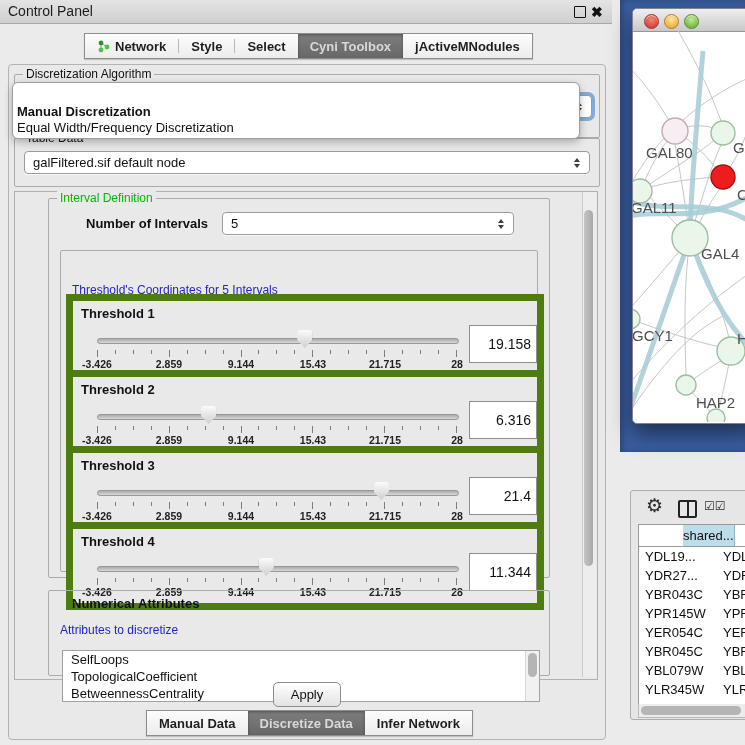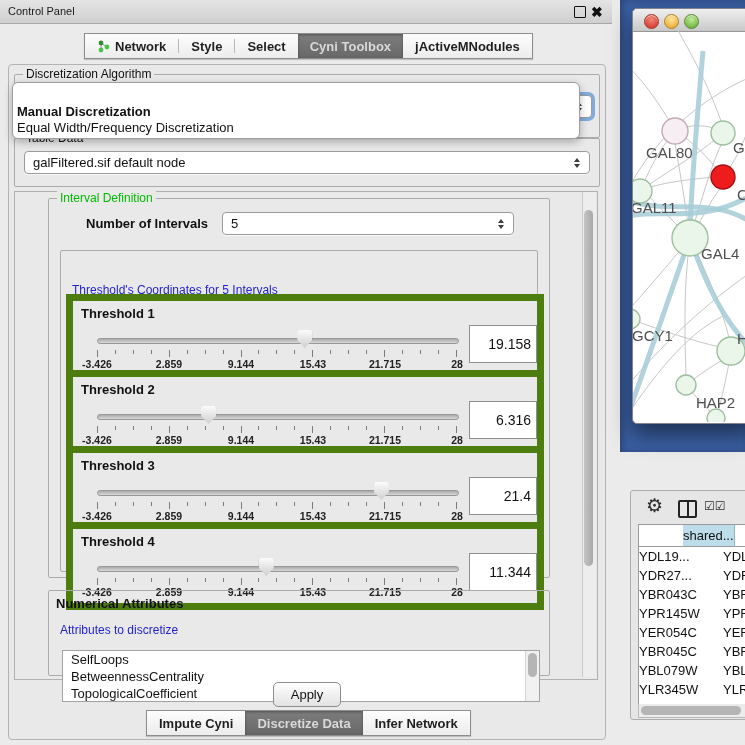--- a/index.html
+++ b/index.html
@@ -1,20 +1,20 @@
 <!DOCTYPE html>
 <html><head>
 <meta charset="utf-8">
 <style>
   html,body{margin:0;padding:0;background:#ebebeb;font-family:"Liberation Sans",sans-serif;}
   #root{position:relative;width:745px;height:745px;overflow:hidden;background:#ebebeb;}
   .abs{position:absolute;}
   
   .titlebar{left:0;top:0;width:612px;height:23px;background:linear-gradient(#e4e4e4,#cfcfcf);border-bottom:1px solid #a8a8a8;}
-  .titlebar .ttl{position:absolute;left:8px;top:0;line-height:23px;font-size:11px;color:#1c1c1c;}
+  .titlebar .ttl{position:absolute;left:8px;top:0;line-height:23px;font-size:14px;color:#1c1c1c;}
   .float-ic{position:absolute;left:574px;top:6px;width:10px;height:10px;border:1.6px solid #111;border-radius:1px;}
   .close-ic{position:absolute;left:591px;top:2px;font-size:14px;font-weight:bold;color:#111;line-height:20px;}
   .pill{display:flex;align-items:stretch;height:24px;background:linear-gradient(#fdfdfd,#ececec);border:1px solid #8d8d8d;border-radius:0;overflow:hidden;box-shadow:0 1px 1px rgba(0,0,0,.18);}
   .seg{display:flex;align-items:center;gap:5px;padding:0 12px;font-size:13px;font-weight:bold;color:#1f1f1f;white-space:nowrap;}
   .seg.sel{background:linear-gradient(#7d7d7d,#686868);color:#d9d9d9;box-shadow:inset 0 1px 3px rgba(0,0,0,.35);}
   .segsep{width:1px;background:#b9b9b9;margin:5px 0;}
   .outerpanel{left:8px;top:64px;width:596px;height:674px;background:#e9e9e9;border:1px solid #b3b3b3;border-radius:4px;}
   .group{border:1px solid #ababab;border-radius:2px;background:transparent;}
   .gtitle{position:absolute;top:-8px;left:8px;background:#e9e9e9;padding:0 3px;font-size:12px;color:#111;white-space:nowrap;}
   .gtitle.green{color:#00bb00;}
@@ -60,21 +60,21 @@
   .tpbar .ttl{position:absolute;left:14px;top:0;line-height:34px;font-size:13px;color:#1c1c1c;}
   .tpcontainer{left:630px;top:490px;width:130px;height:228px;background:#e6e6e6;border:1px solid #adadad;border-radius:3px;}
   .gear{position:absolute;left:646px;top:496px;font-size:19px;color:#2c2c2c;line-height:19px;}
   .colsic{position:absolute;left:678px;top:500px;width:15px;height:14px;border:2px solid #222;border-radius:2px;}
   .colsic:before{content:"";position:absolute;left:50%;top:0;bottom:0;width:2px;background:#222;transform:translateX(-50%);}
   .checks{position:absolute;left:704px;top:499px;font-size:12px;color:#2c2c2c;letter-spacing:0px;}
   .dtable{left:638px;top:524px;width:150px;height:180px;background:#fff;border:1px solid #9a9a9a;overflow:hidden;}
   .dhead{display:flex;height:21px;border-bottom:1px solid #9a9a9a;}
   .dhead .hc{background:#bcdde9;border-right:1px solid #8fb6c4;font-size:13px;color:#111;display:flex;align-items:center;justify-content:center;margin-left:44px;}
   .drow{display:flex;height:19px;font-size:13px;color:#111;align-items:center;}
-  .drow .c1{width:80px;box-sizing:border-box;}
+  .drow .c1{width:80px;padding-left:6px;box-sizing:border-box;}
   .drow .c2{padding-left:4px;}
   .htrack{left:638px;top:704px;width:150px;height:13px;background:#ececec;border:1px solid #b9b9b9;border-top:none;}
   .hthumb{left:641px;top:706px;width:100px;height:9px;background:#b5b5b5;border-radius:5px;}
   svg text{font-family:"Liberation Sans",sans-serif;}
 </style>
 </head>
 <body>
 
 <div id="root">
 
@@ -303,35 +303,35 @@
           <span style="left: 80%;">21.715</span>
           <span style="left: 100%;">28</span>
         </div>
     <div class="valbox">11.344</div>
   </div>
 </div>
 
   <div class="abs group" style="left:48px;top:590px;width:500px;height:84px;">
     <span class="gtitle blue">Attributes to discretize</span>
   </div>
-  <div class="abs boldlab" style="left:56px;top:596px;">Numerical Attributes</div>
+  <div class="abs boldlab" style="left:72px;top:596px;">Numerical Attributes</div>
   <div class="abs listbox" id="attr-list">
 
   <div class="li">SelfLoops</div>
+      <div class="li">TopologicalCoefficient</div>
       <div class="li">BetweennessCentrality</div>
-      <div class="li">TopologicalCoefficient</div>
       <div class="listvtrack">
         <div class="listvthumb"></div>
       </div>
     </div>
 
   <div class="abs btn" style="left:273px;top:682px;width:66px;height:23px;">Apply</div>
   <div class="abs pill" style="left:146px;top:710px;" id="bottom-tabs">
       <span class="seg">
-        <span>Impute Cyni</span>
+        <span>Manual Data</span>
       </span>
       <span class="seg sel">
         <span>Discretize Data</span>
       </span>
       <span class="seg">
         <span>Infer Network</span>
       </span>
     </div>
 
   <div class="abs desktop"></div>

